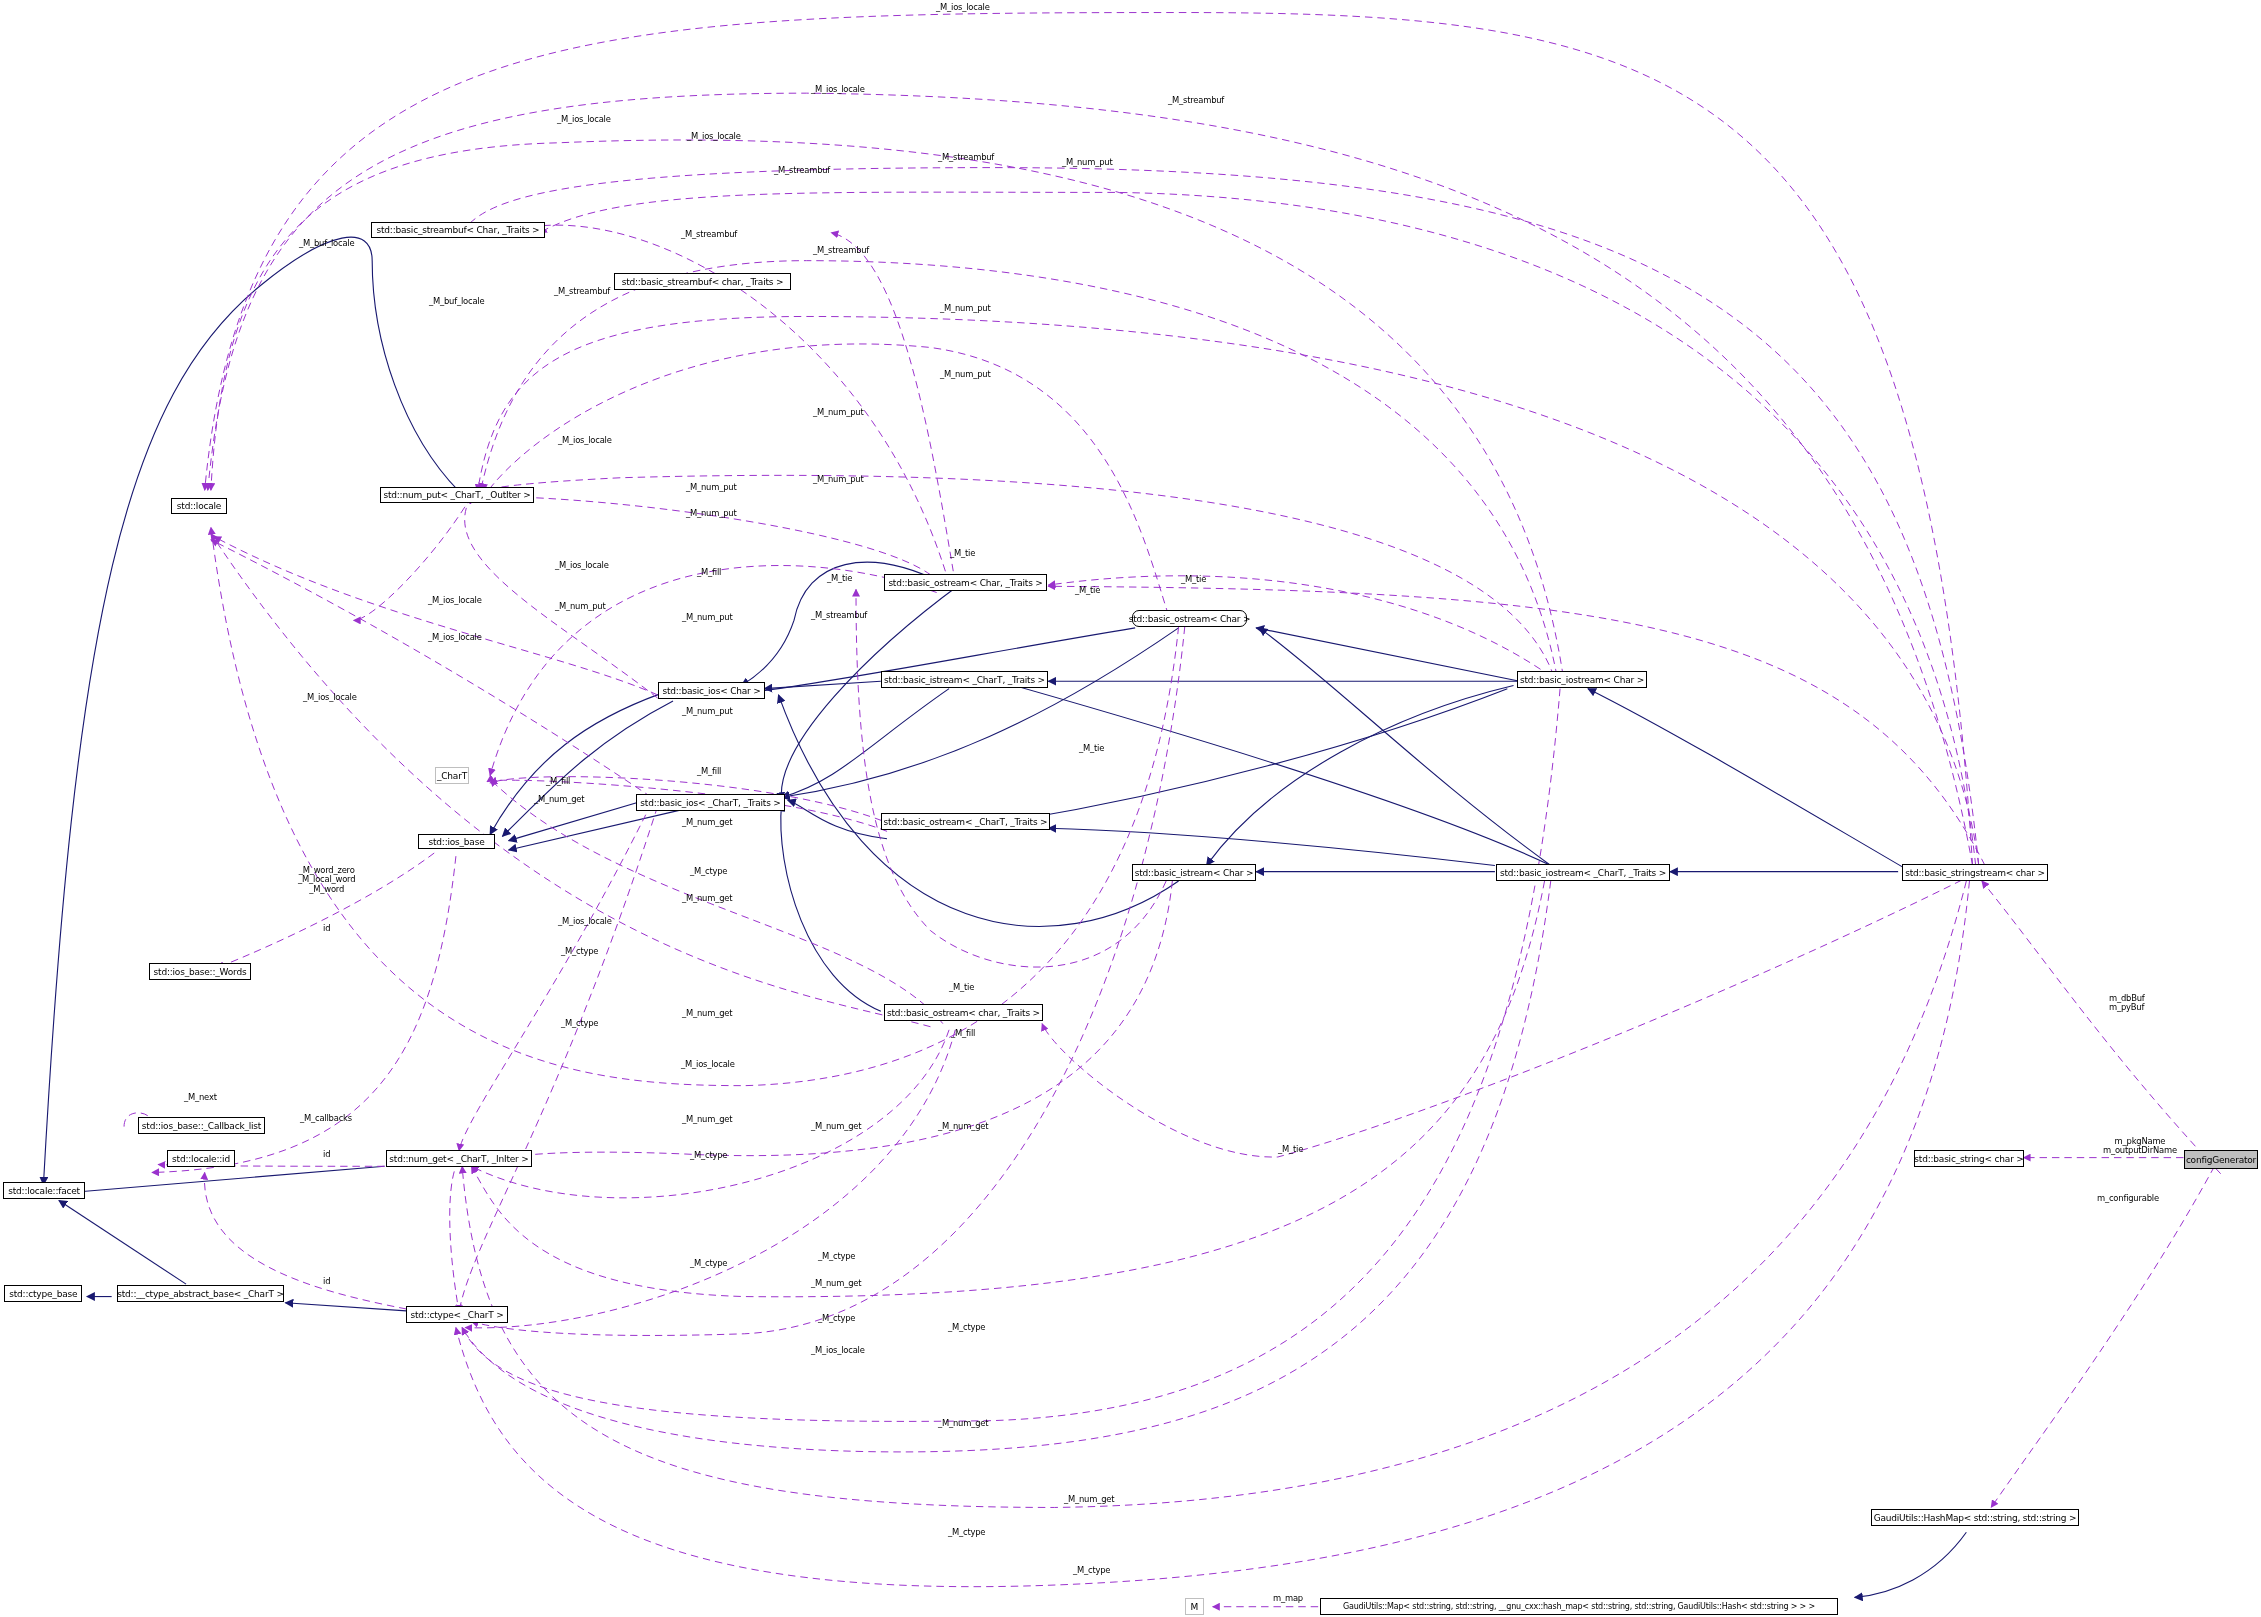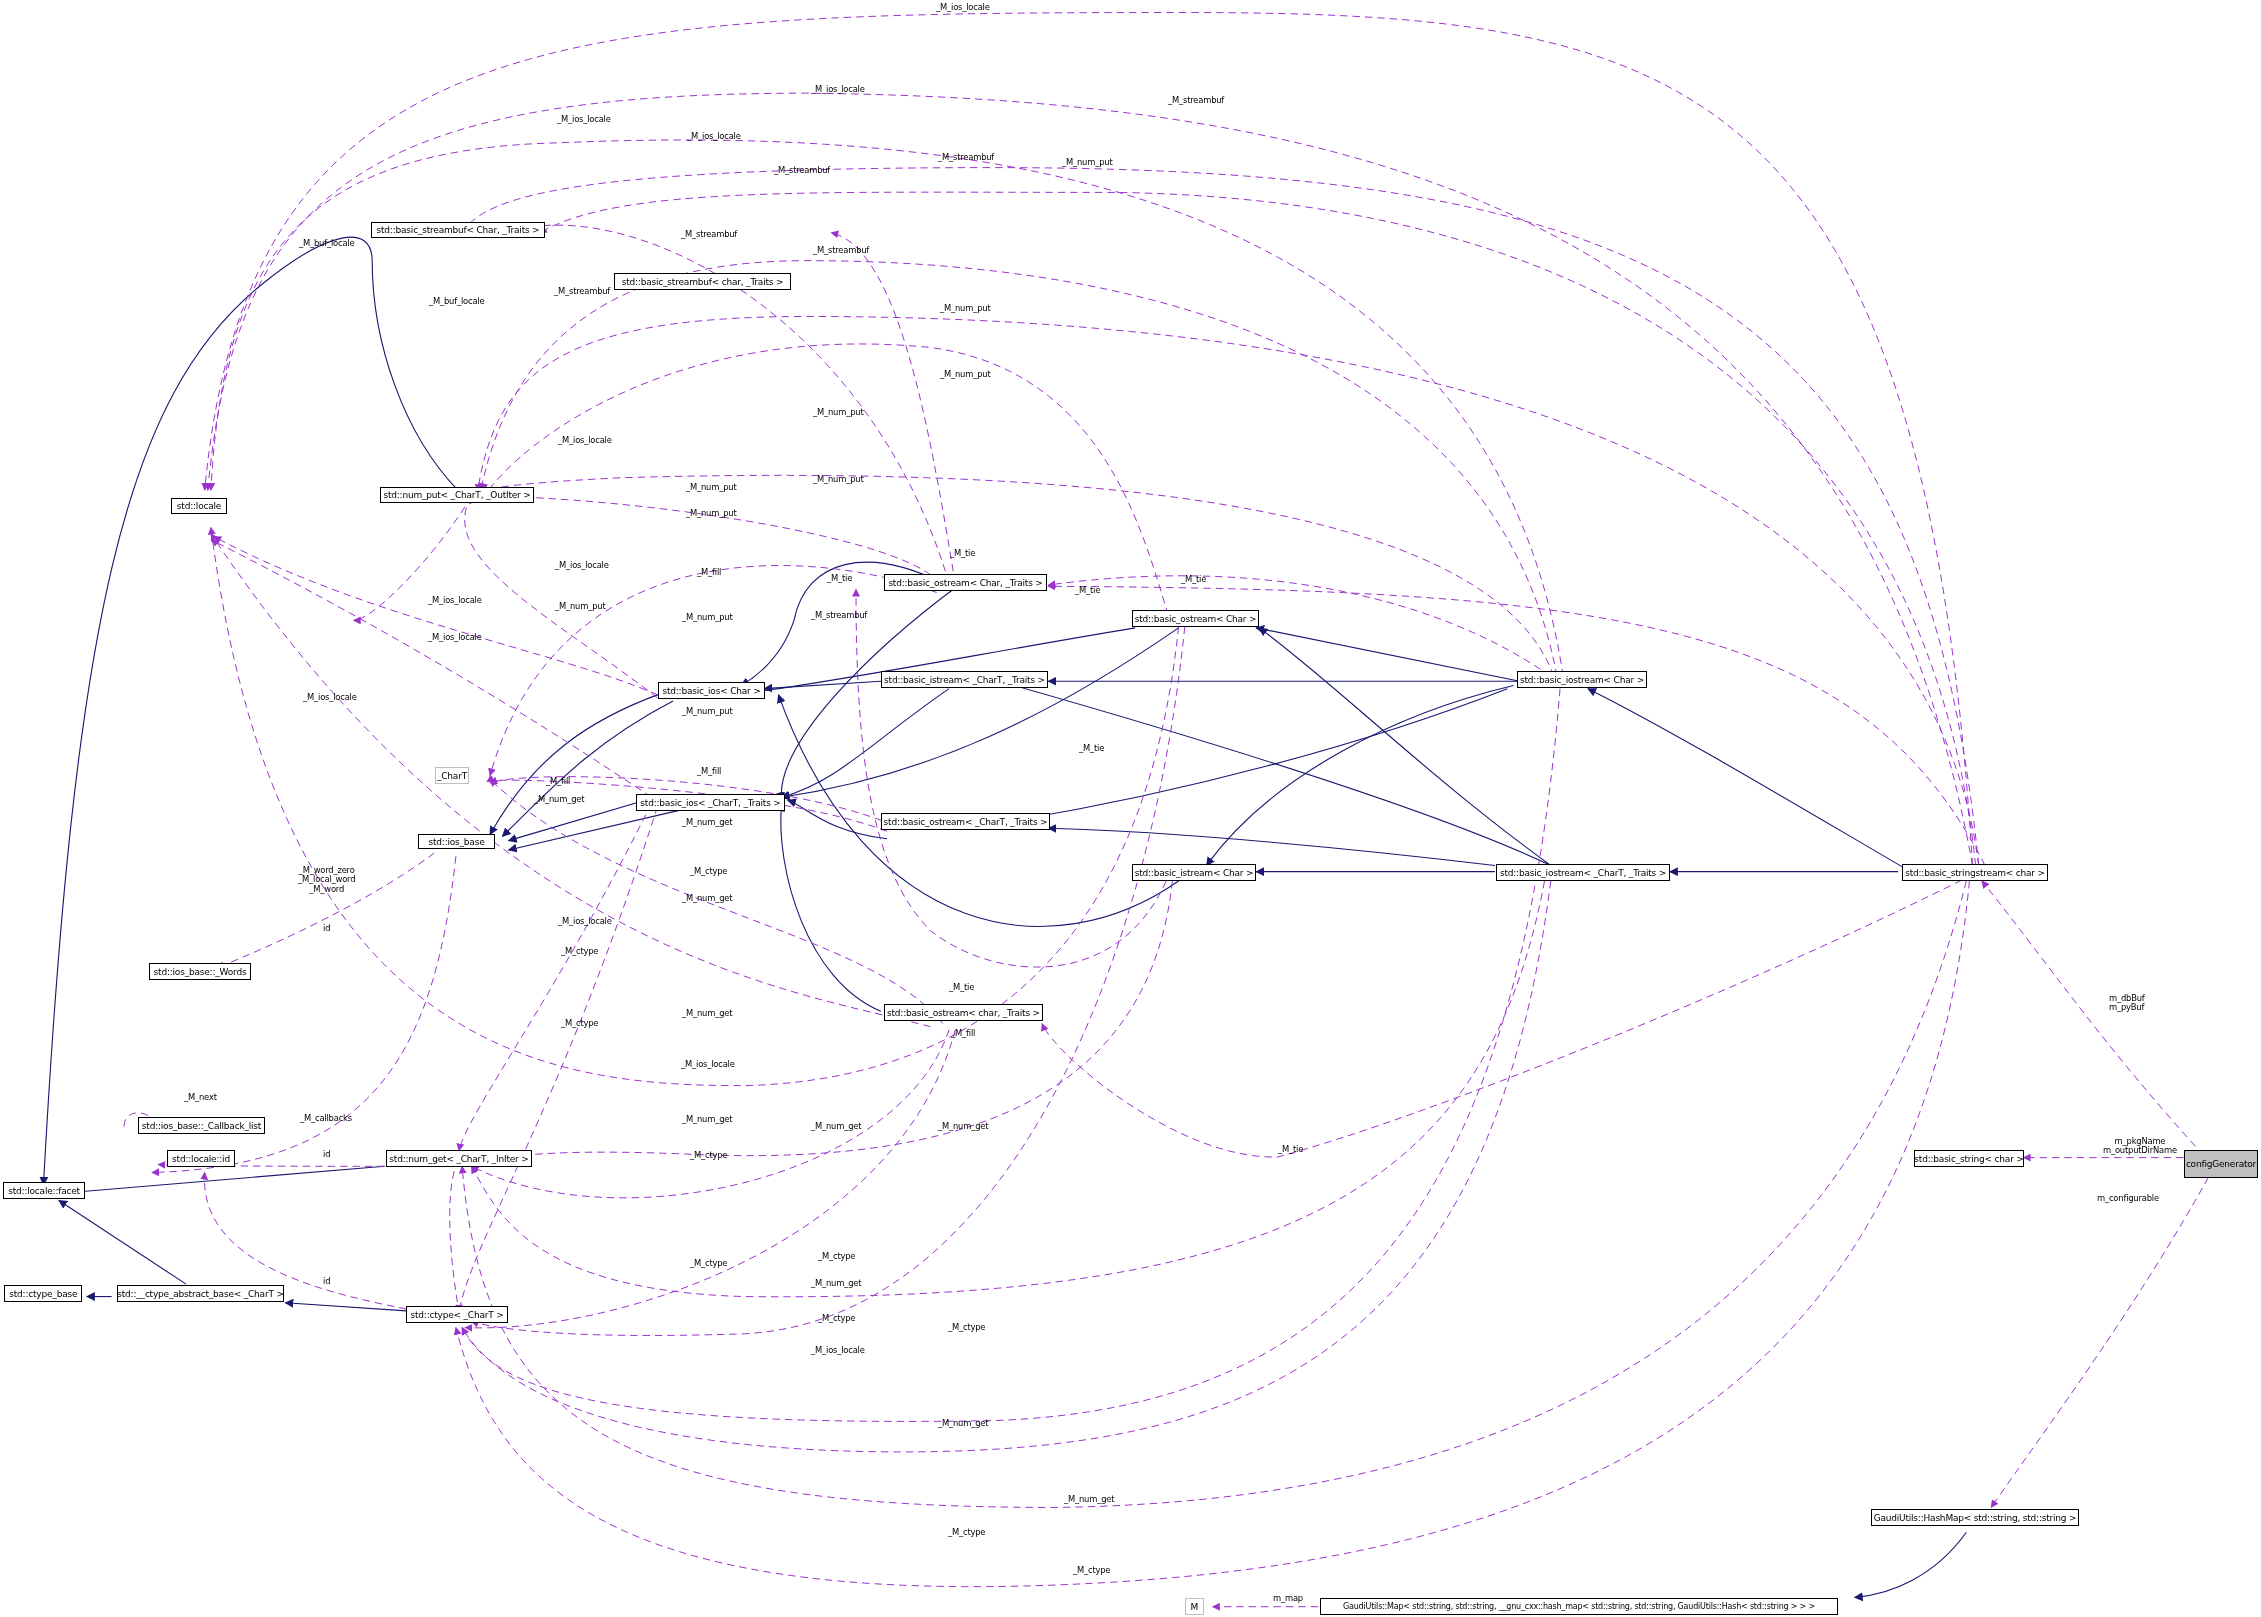--- a/index.html
+++ b/index.html
@@ -107,39 +107,39 @@
     <path class="mem" marker-end="url(#ap)" d="M3520,1866 L3262,1866"></path>
     <path class="mem" marker-end="url(#ap)" d="M3570,1880 C3450,2100 3300,2300 3210,2430"></path>
     <path class="mem" marker-end="url(#ap)" d="M2125,2590 L1955,2590"></path>
   </svg>
 
   <div class="node" style="left:371px;top:222px;width:174px;height:16px;">std::basic_streambuf&lt; Char, _Traits &gt;</div>
   <div class="node" style="left:614px;top:273px;width:177px;height:17.4px;">std::basic_streambuf&lt; char, _Traits &gt;</div>
   <div class="node" style="left:171px;top:498px;width:56px;height:16px;">std::locale</div>
   <div class="node" style="left:380px;top:487px;width:154px;height:16px;">std::num_put&lt; _CharT, _OutIter &gt;</div>
   <div class="node" style="left:884px;top:574px;width:163px;height:17.4px;">std::basic_ostream&lt; Char, _Traits &gt;</div>
-  <div class="node" style="left:1132px;top:610px;width:127px;height:17.4px;">std::basic_ostream&lt; Char &gt;</div>
+  <div class="node" style="left:1132px;top:610px;width:115px;height:17.4px;border-radius:7px;">std::basic_ostream&lt; Char &gt;</div>
   <div class="node" style="left:881px;top:671px;width:167px;height:17.4px;">std::basic_istream&lt; _CharT, _Traits &gt;</div>
   <div class="node" style="left:658px;top:682px;width:107px;height:17.4px;">std::basic_ios&lt; Char &gt;</div>
   <div class="node" style="left:1517px;top:671px;width:130px;height:17.4px;">std::basic_iostream&lt; Char &gt;</div>
   <div class="node gray" style="left:435px;top:767px;width:34px;height:17.4px;">_CharT</div>
   <div class="node" style="left:636px;top:794px;width:149px;height:17.4px;">std::basic_ios&lt; _CharT, _Traits &gt;</div>
   <div class="node" style="left:881px;top:813px;width:169px;height:17.4px;">std::basic_ostream&lt; _CharT, _Traits &gt;</div>
   <div class="node" style="left:418px;top:834px;width:77px;height:15px;">std::ios_base</div>
   <div class="node" style="left:1132px;top:864px;width:124px;height:17.4px;">std::basic_istream&lt; Char &gt;</div>
   <div class="node" style="left:1496px;top:864px;width:174px;height:17.4px;">std::basic_iostream&lt; _CharT, _Traits &gt;</div>
   <div class="node" style="left:1902px;top:864px;width:146px;height:17.4px;">std::basic_stringstream&lt; char &gt;</div>
   <div class="node" style="left:149px;top:963px;width:102px;height:17.4px;">std::ios_base::_Words</div>
   <div class="node" style="left:884px;top:1004px;width:159px;height:17.4px;">std::basic_ostream&lt; char, _Traits &gt;</div>
   <div class="node" style="left:138px;top:1117px;width:127px;height:17.4px;">std::ios_base::_Callback_list</div>
   <div class="node" style="left:167px;top:1150px;width:68px;height:17.4px;">std::locale::id</div>
   <div class="node" style="left:386px;top:1150px;width:146px;height:17.4px;">std::num_get&lt; _CharT, _InIter &gt;</div>
   <div class="node" style="left:3.1px;top:1182px;width:82px;height:17.4px;">std::locale::facet</div>
   <div class="node" style="left:1914px;top:1150px;width:110px;height:17.4px;text-align:center;">std::basic_string&lt; char &gt;</div>
-  <div class="node root" style="left:2184px;top:1150px;width:74px;height:28px;">configGenerator</div>
+  <div class="node root" style="left:2184px;top:1150px;width:74px;height:19px;">configGenerator</div>
   <div class="node" style="left:4.3px;top:1285px;width:78px;height:17.4px;text-align:right;">std::ctype_base</div>
   <div class="node" style="left:117px;top:1285px;width:167px;height:17.4px;">std::__ctype_abstract_base&lt; _CharT &gt;</div>
   <div class="node" style="left:406px;top:1306px;width:102px;height:17.4px;">std::ctype&lt; _CharT &gt;</div>
   <div class="node" style="left:1871px;top:1509px;width:208px;height:17.4px;">GaudiUtils::HashMap&lt; std::string, std::string &gt;</div>
   <div class="node gray" style="left:1185px;top:1598px;width:18.6px;height:17.4px;">M</div>
   <div class="node" style="left:1320px;top:1598px;width:518px;height:17.4px;font-size:8px;">GaudiUtils::Map&lt; std::string, std::string, __gnu_cxx::hash_map&lt; std::string, std::string, GaudiUtils::Hash&lt; std::string &gt; &gt; &gt;</div>
 
   <div class="elabel" style="left:936px;top:2.5px;">_M_ios_locale</div>
   <div class="elabel" style="left:811px;top:85px;">_M_ios_locale</div>
   <div class="elabel" style="left:1168px;top:96px;">_M_streambuf</div>

